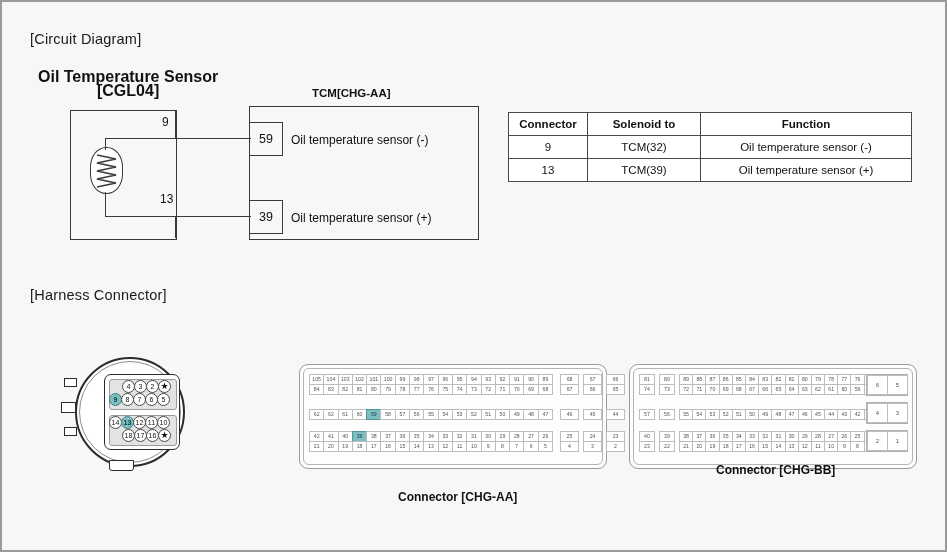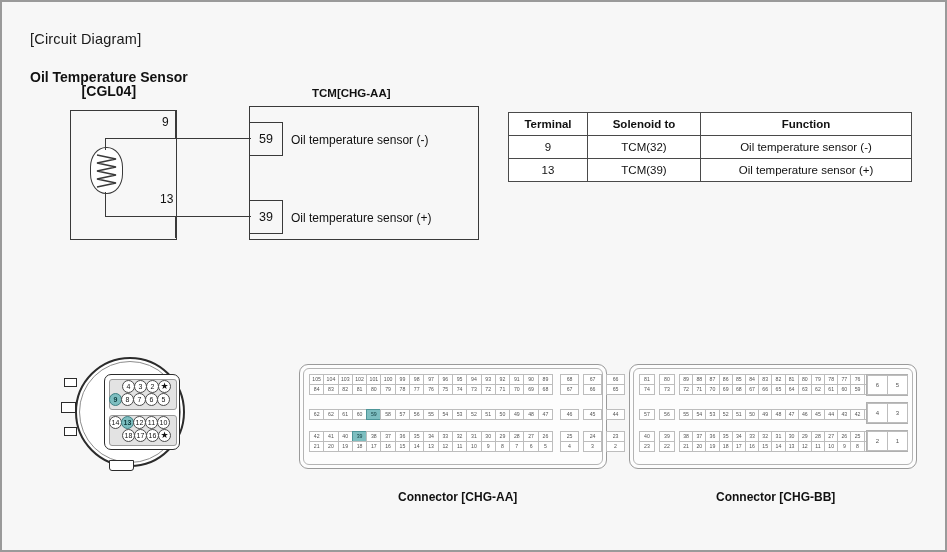--- a/index.html
+++ b/index.html
@@ -10,21 +10,21 @@
     background:#f7f7f7;border:2px solid #9a9a9a;overflow:hidden;
   }
   .abs{position:absolute;}
   .sec-title{font-size:14.5px;color:#1a1a1a;font-weight:400;letter-spacing:.2px;}
 
   
   #circuit-title{left:28px;top:29px;}
   #conn-title{left:500px;top:29px;}
   #harness-title{left:28px;top:285px;}
 
-  #sensor-label{left:28px;top:68px;font-size:14px;font-weight:bold;color:#111;line-height:14px;}
+  #sensor-label{left:36px;top:68px;font-size:16px;font-weight:bold;color:#111;line-height:14px;}
   #sensor-label .l2{display:block;text-align:center;}
   #tcm-label{left:310px;top:85px;font-size:11.5px;font-weight:bold;color:#111;}
 
   .box-outline{border:1.4px solid #3a3a3a;background:transparent;}
   #sensor-box{left:68px;top:108px;width:105px;height:128px;}
   #tcm-box{left:247px;top:104px;width:228px;height:132px;}
 
   .wire{background:#3a3a3a;}
   .wire-h{height:1.4px;}
   .wire-v{width:1.4px;}
@@ -108,20 +108,21 @@
   }
 
   .caption{position:absolute;font-size:12px;font-weight:bold;color:#111;white-space:nowrap;}
 </style>
 </head>
 <body>
 
 <div id="page">
 
   <div class="abs sec-title" id="circuit-title">[Circuit Diagram]</div>
+  <div class="abs sec-title" id="harness-title">[Harness Connector]</div>
 
   <div class="abs" id="sensor-label">
     <span>Oil Temperature Sensor</span>
     <span class="l2">[CGL04]</span>
   </div>
   <div class="abs" id="tcm-label">TCM[CHG-AA]</div>
 
   <div class="abs box-outline" id="sensor-box"></div>
   <div class="abs box-outline" id="tcm-box"></div>
 
@@ -148,21 +149,21 @@
   <div class="abs term-num" style="left:247px;top:120px;">59</div>
   <div class="abs term-text" style="left:289px;top:131px;">Oil temperature sensor (-)</div>
 
   <div class="abs term-box" style="left:247px;top:198px;"></div>
   <div class="abs term-num" style="left:247px;top:198px;">39</div>
   <div class="abs term-text" style="left:289px;top:209px;">Oil temperature sensor (+)</div>
 
   <table class="abs" id="conn-table">
     <thead>
       <tr>
-        <th class="c0">Terminal</th>
+        <th class="c0">Connector</th>
         <th class="c1">Solenoid to</th>
         <th class="c2">Function</th>
       </tr>
     </thead>
     <tbody>
       <tr>
         <td>9</td>
         <td>TCM(32)</td>
         <td>Oil temperature sensor (-)</td>
       </tr>
@@ -512,15 +513,15 @@
           <div class="cell" style="width: 21px; height: 100%; font-size: 6px;">3</div>
         </div>
         <div class="grp-box" style="left: 0px; top: 56px; width: 42px; height: 22px;">
           <div class="cell" style="width: 21px; height: 100%; font-size: 6px;">2</div>
           <div class="cell" style="width: 21px; height: 100%; font-size: 6px;">1</div>
         </div>
       </div>
   </div>
 
   <div class="caption" style="left:396px;top:488px;">Connector [CHG-AA]</div>
-  <div class="caption" style="left:714px;top:488px;">Connector [CHG-BB]</div>
+  <div class="caption" style="left:714px;top:461px;">Connector [CHG-BB]</div>
 
 </div>
 
 </body></html>

